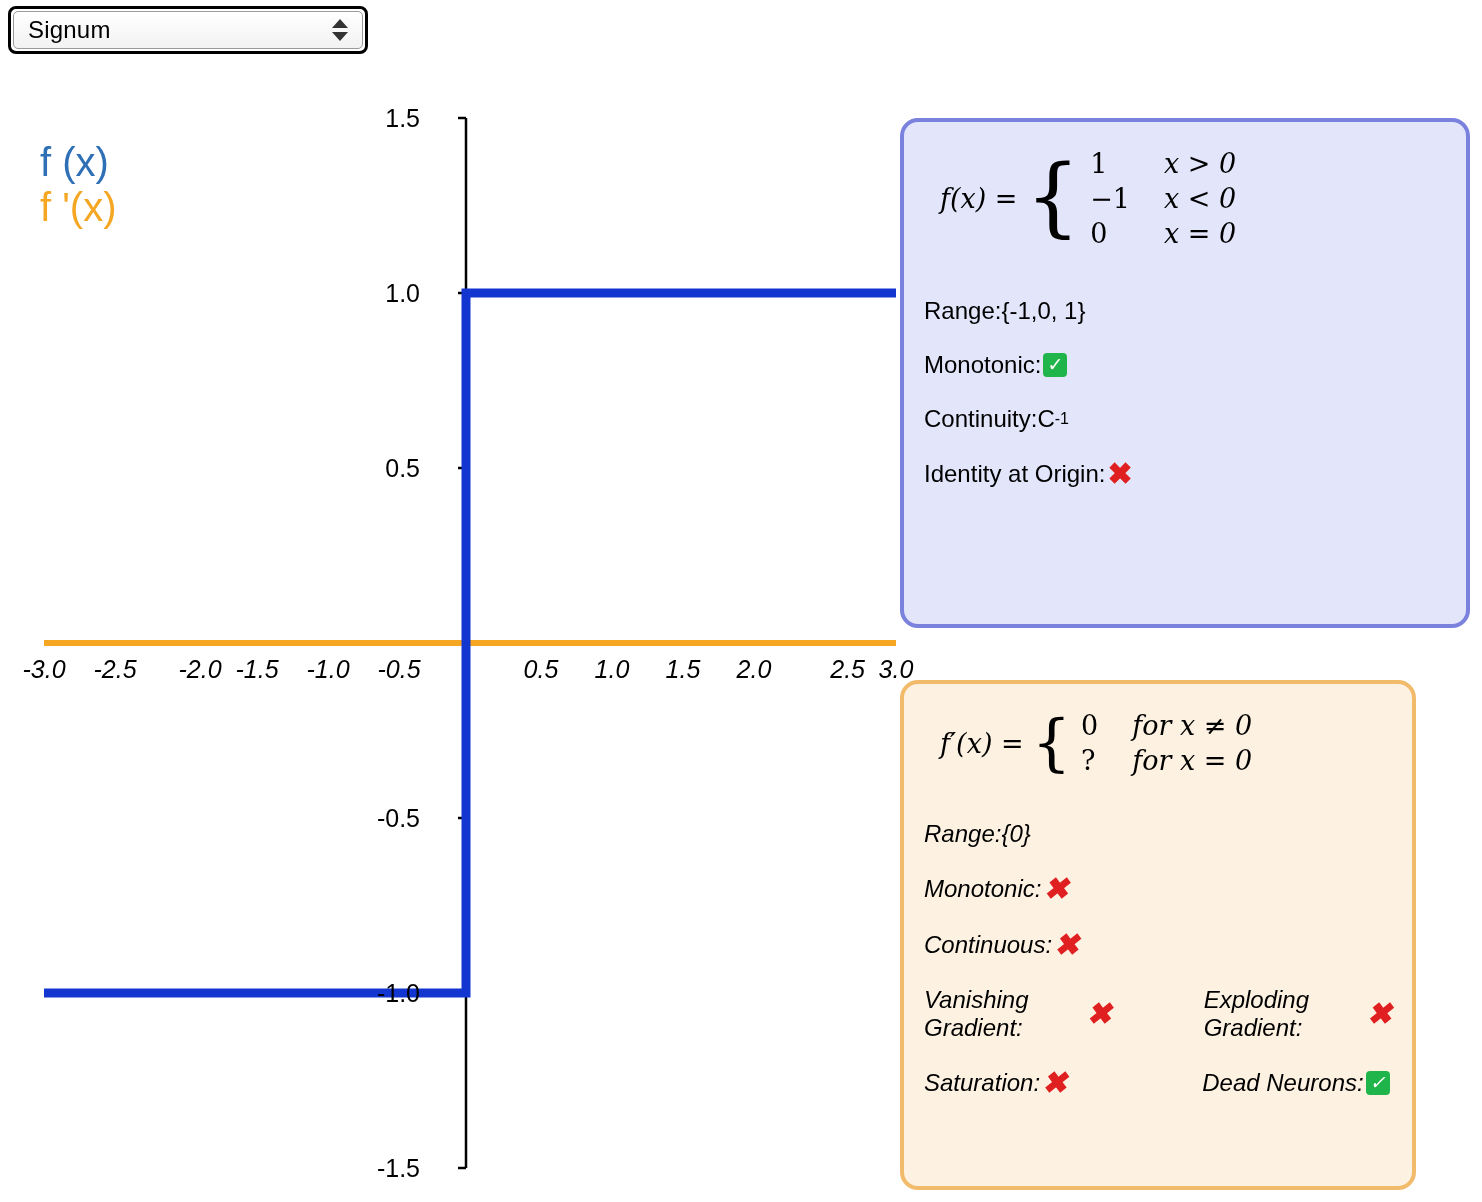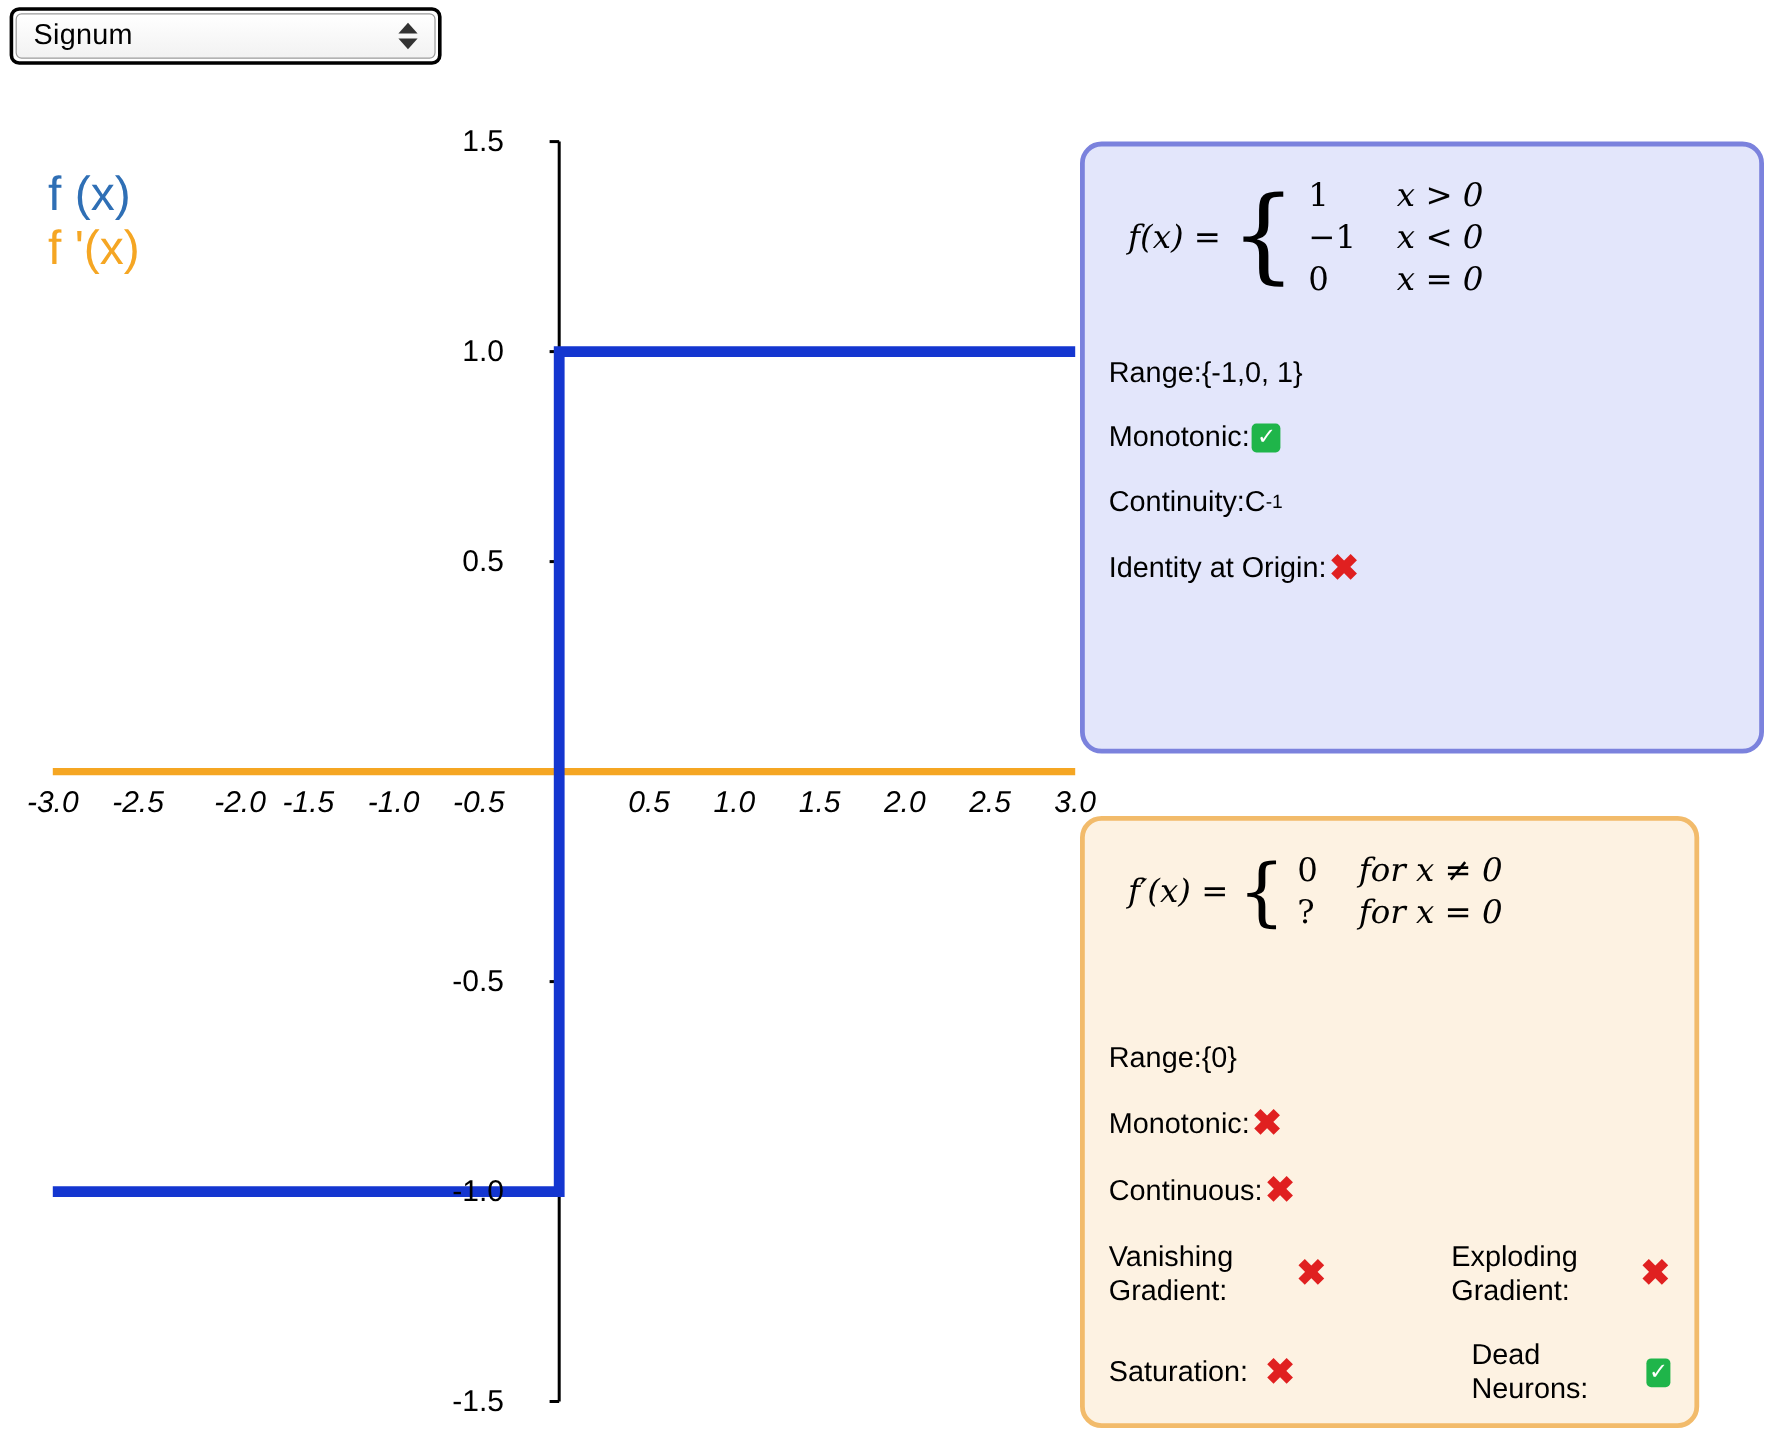--- a/index.html
+++ b/index.html
@@ -164,21 +164,20 @@
   .cases .cond { font-style: italic; }
   .props { margin-top: 48px; }
   .prop-row {
     margin-bottom: 26px;
     font-size: 24px;
     display: flex;
     align-items: center;
   }
   .prop-row.two-col {
     justify-content: flex-start;
-    gap: 12px;
   }
   .prop-col2 { margin-left: 92px; }
   .check {
     display: inline-block;
     width: 24px; height: 24px;
     background: #1fb54a;
     border-radius: 4px;
     color: #fff;
     font-size: 19px;
     line-height: 24px;
@@ -242,21 +241,21 @@
   <div class="xtick-label" style="left:4px; top:655px;">-3.0</div>
   <div class="xtick-label" style="left:75px; top:655px;">-2.5</div>
   <div class="xtick-label" style="left:160px; top:655px;">-2.0</div>
   <div class="xtick-label" style="left:217px; top:655px;">-1.5</div>
   <div class="xtick-label" style="left:288px; top:655px;">-1.0</div>
   <div class="xtick-label" style="left:359px; top:655px;">-0.5</div>
   <div class="xtick-label" style="left:501px; top:655px;">0.5</div>
   <div class="xtick-label" style="left:572px; top:655px;">1.0</div>
   <div class="xtick-label" style="left:643px; top:655px;">1.5</div>
   <div class="xtick-label" style="left:714px; top:655px;">2.0</div>
-  <div class="xtick-label" style="left:785px; top:655px;">2.5</div>
+  <div class="xtick-label" style="left:785px; top:655px;text-align:right;">2.5</div>
   <div class="xtick-label" style="left:856px; top:655px;">3.0</div>
 </div>
 
 <div class="panel panel-f">
   <div class="panel-inner">
     <div class="formula">
       <span class="lhs">f(x) =</span>
       <span class="brace">{</span>
       <span class="cases">
         <span>1</span>
@@ -294,21 +293,21 @@
       <span class="lhs">f′(x) =</span>
       <span class="brace-sm">{</span>
       <span class="cases">
         <span>0</span>
         <span class="cond">for x ≠ 0</span>
         <span>?</span>
         <span class="cond">for x = 0</span>
       </span>
     </div>
 
-    <div class="props" style="margin-top:92px;">
+    <div class="props" style="margin-top:44px;font-style:italic;">
       <div class="prop-row">
         <span>Range:{0}</span>
       </div>
       <div class="prop-row">
         <span>Monotonic:</span>
         <span class="cross">✖</span>
       </div>
       <div class="prop-row">
         <span>Continuous:</span>
         <span class="cross">✖</span>

